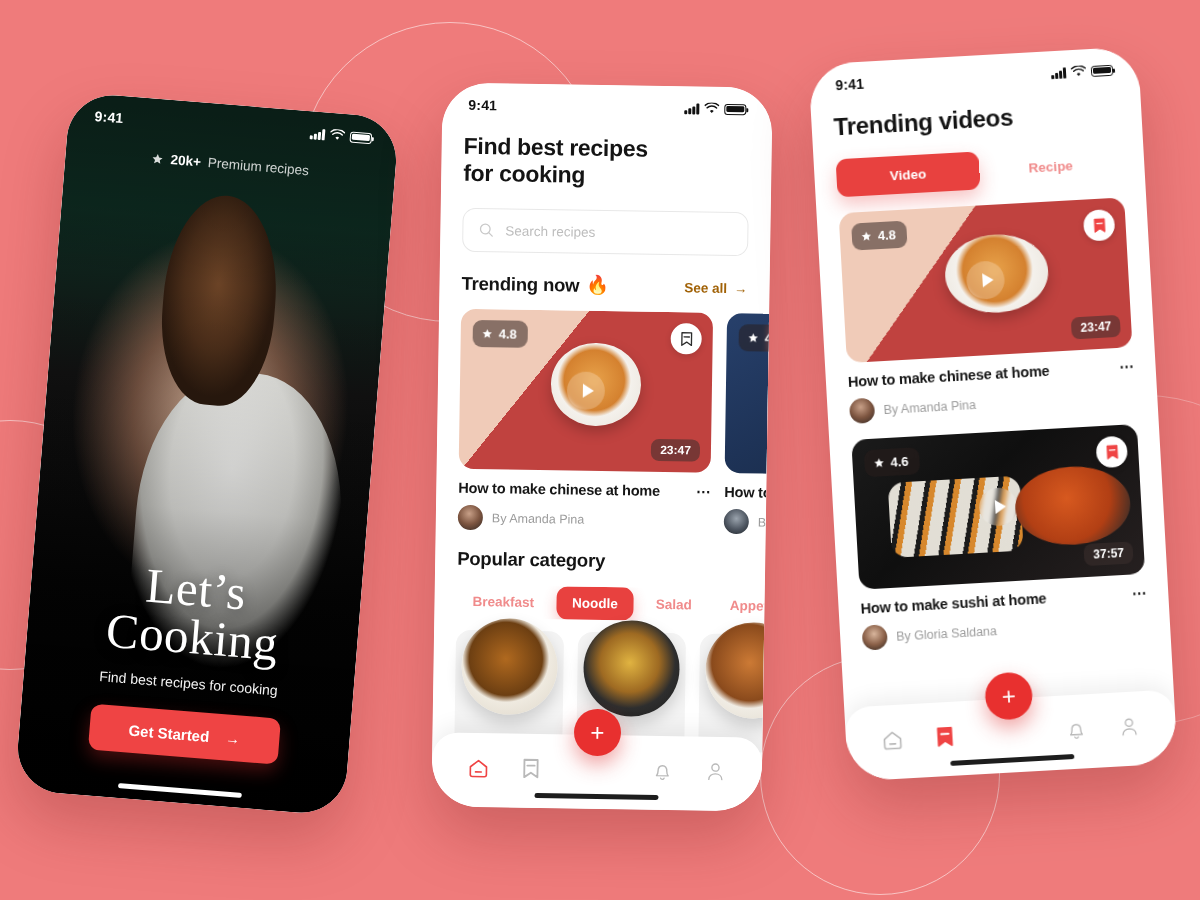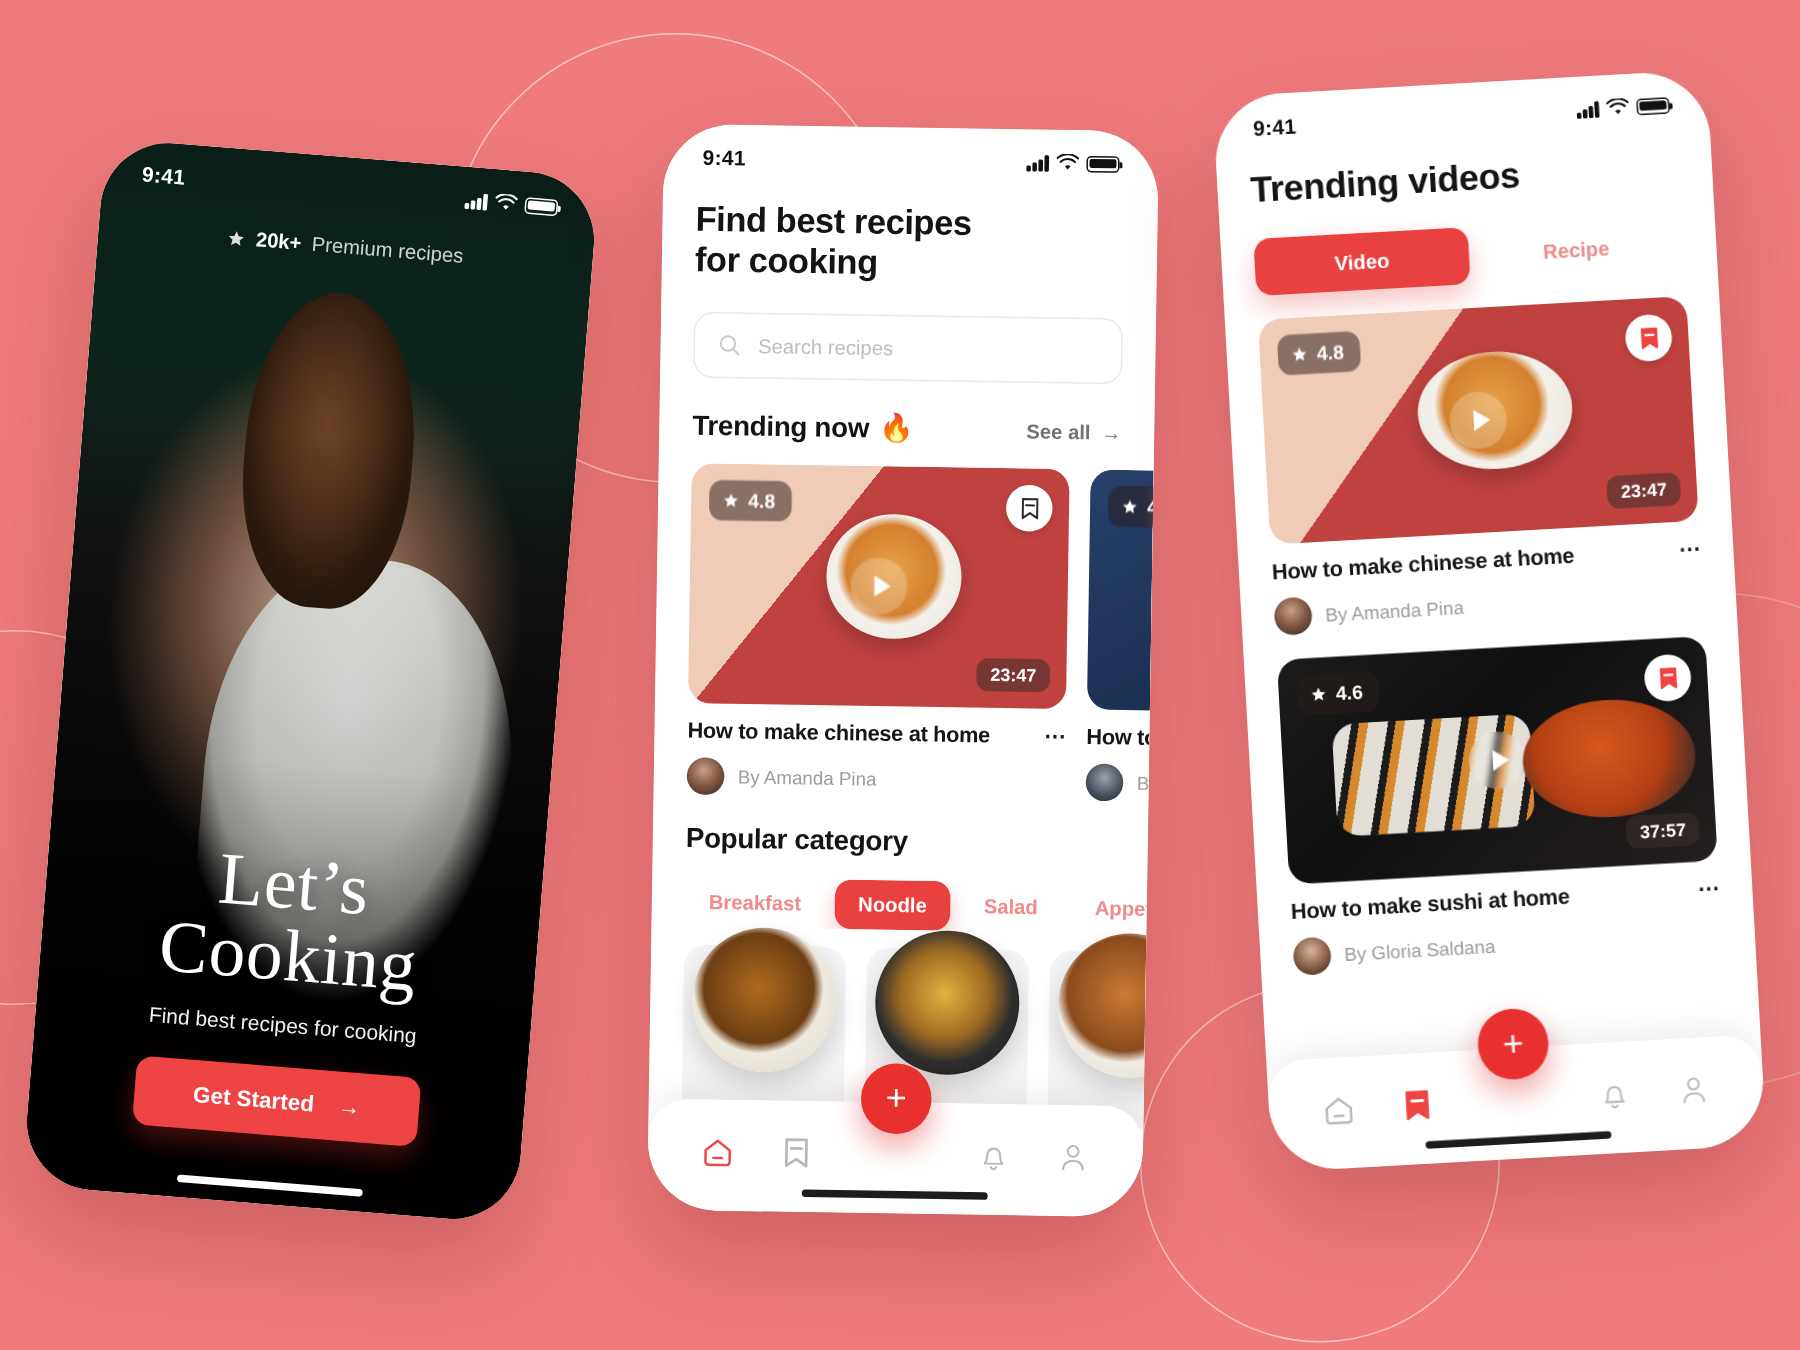--- a/index.html
+++ b/index.html
@@ -97,21 +97,21 @@
   .h1 { font-size: 23px; line-height: 1.18; font-weight: 800; color:#141414; letter-spacing:-.3px; }
   .searchbox {
     margin-top: 21px; height: 44px; border:1px solid #e8e8e8; border-radius: 13px;
     display:flex; align-items:center; gap:11px; padding: 0 15px; background:#fff;
   }
   .searchbox input { border:none; outline:none; font-family:inherit; font-size:13.5px; color:#555; width:100%; background:transparent; }
   .searchbox input::placeholder { color:#bdbdbd; }
   .mag { width:16px; height:16px; flex:none; }
   .sec-head { margin-top: 21px; display:flex; align-items:center; justify-content:space-between; }
   .sec-title { font-size: 18.5px; font-weight: 800; color:#141414; display:flex; align-items:center; gap:7px; letter-spacing:-.2px;}
-  .seeall { color:#737373; font-size:13.5px; font-weight:700; display:flex; align-items:center; gap:7px; cursor:pointer; }
+  .seeall { color:#a16207; font-size:13.5px; font-weight:700; display:flex; align-items:center; gap:7px; cursor:pointer; }
 
   .hscroll { margin-top: 14px; display:flex; gap: 14px; padding-left: 22px; overflow: hidden; }
   .rcard { flex: none; width: 252px; }
   .thumb { position: relative; width:100%; height:160px; border-radius: 15px; overflow:hidden; }
   .thumb.noodle {
     background:
       linear-gradient(128deg, #f0cbb8 0%, #f0cbb8 34%, #c0423f 34%, #c0423f 100%);
   }
   .thumb.noodle::before { 
     content:""; position:absolute; left:36%; top:20%; width:36%; height:52%;

